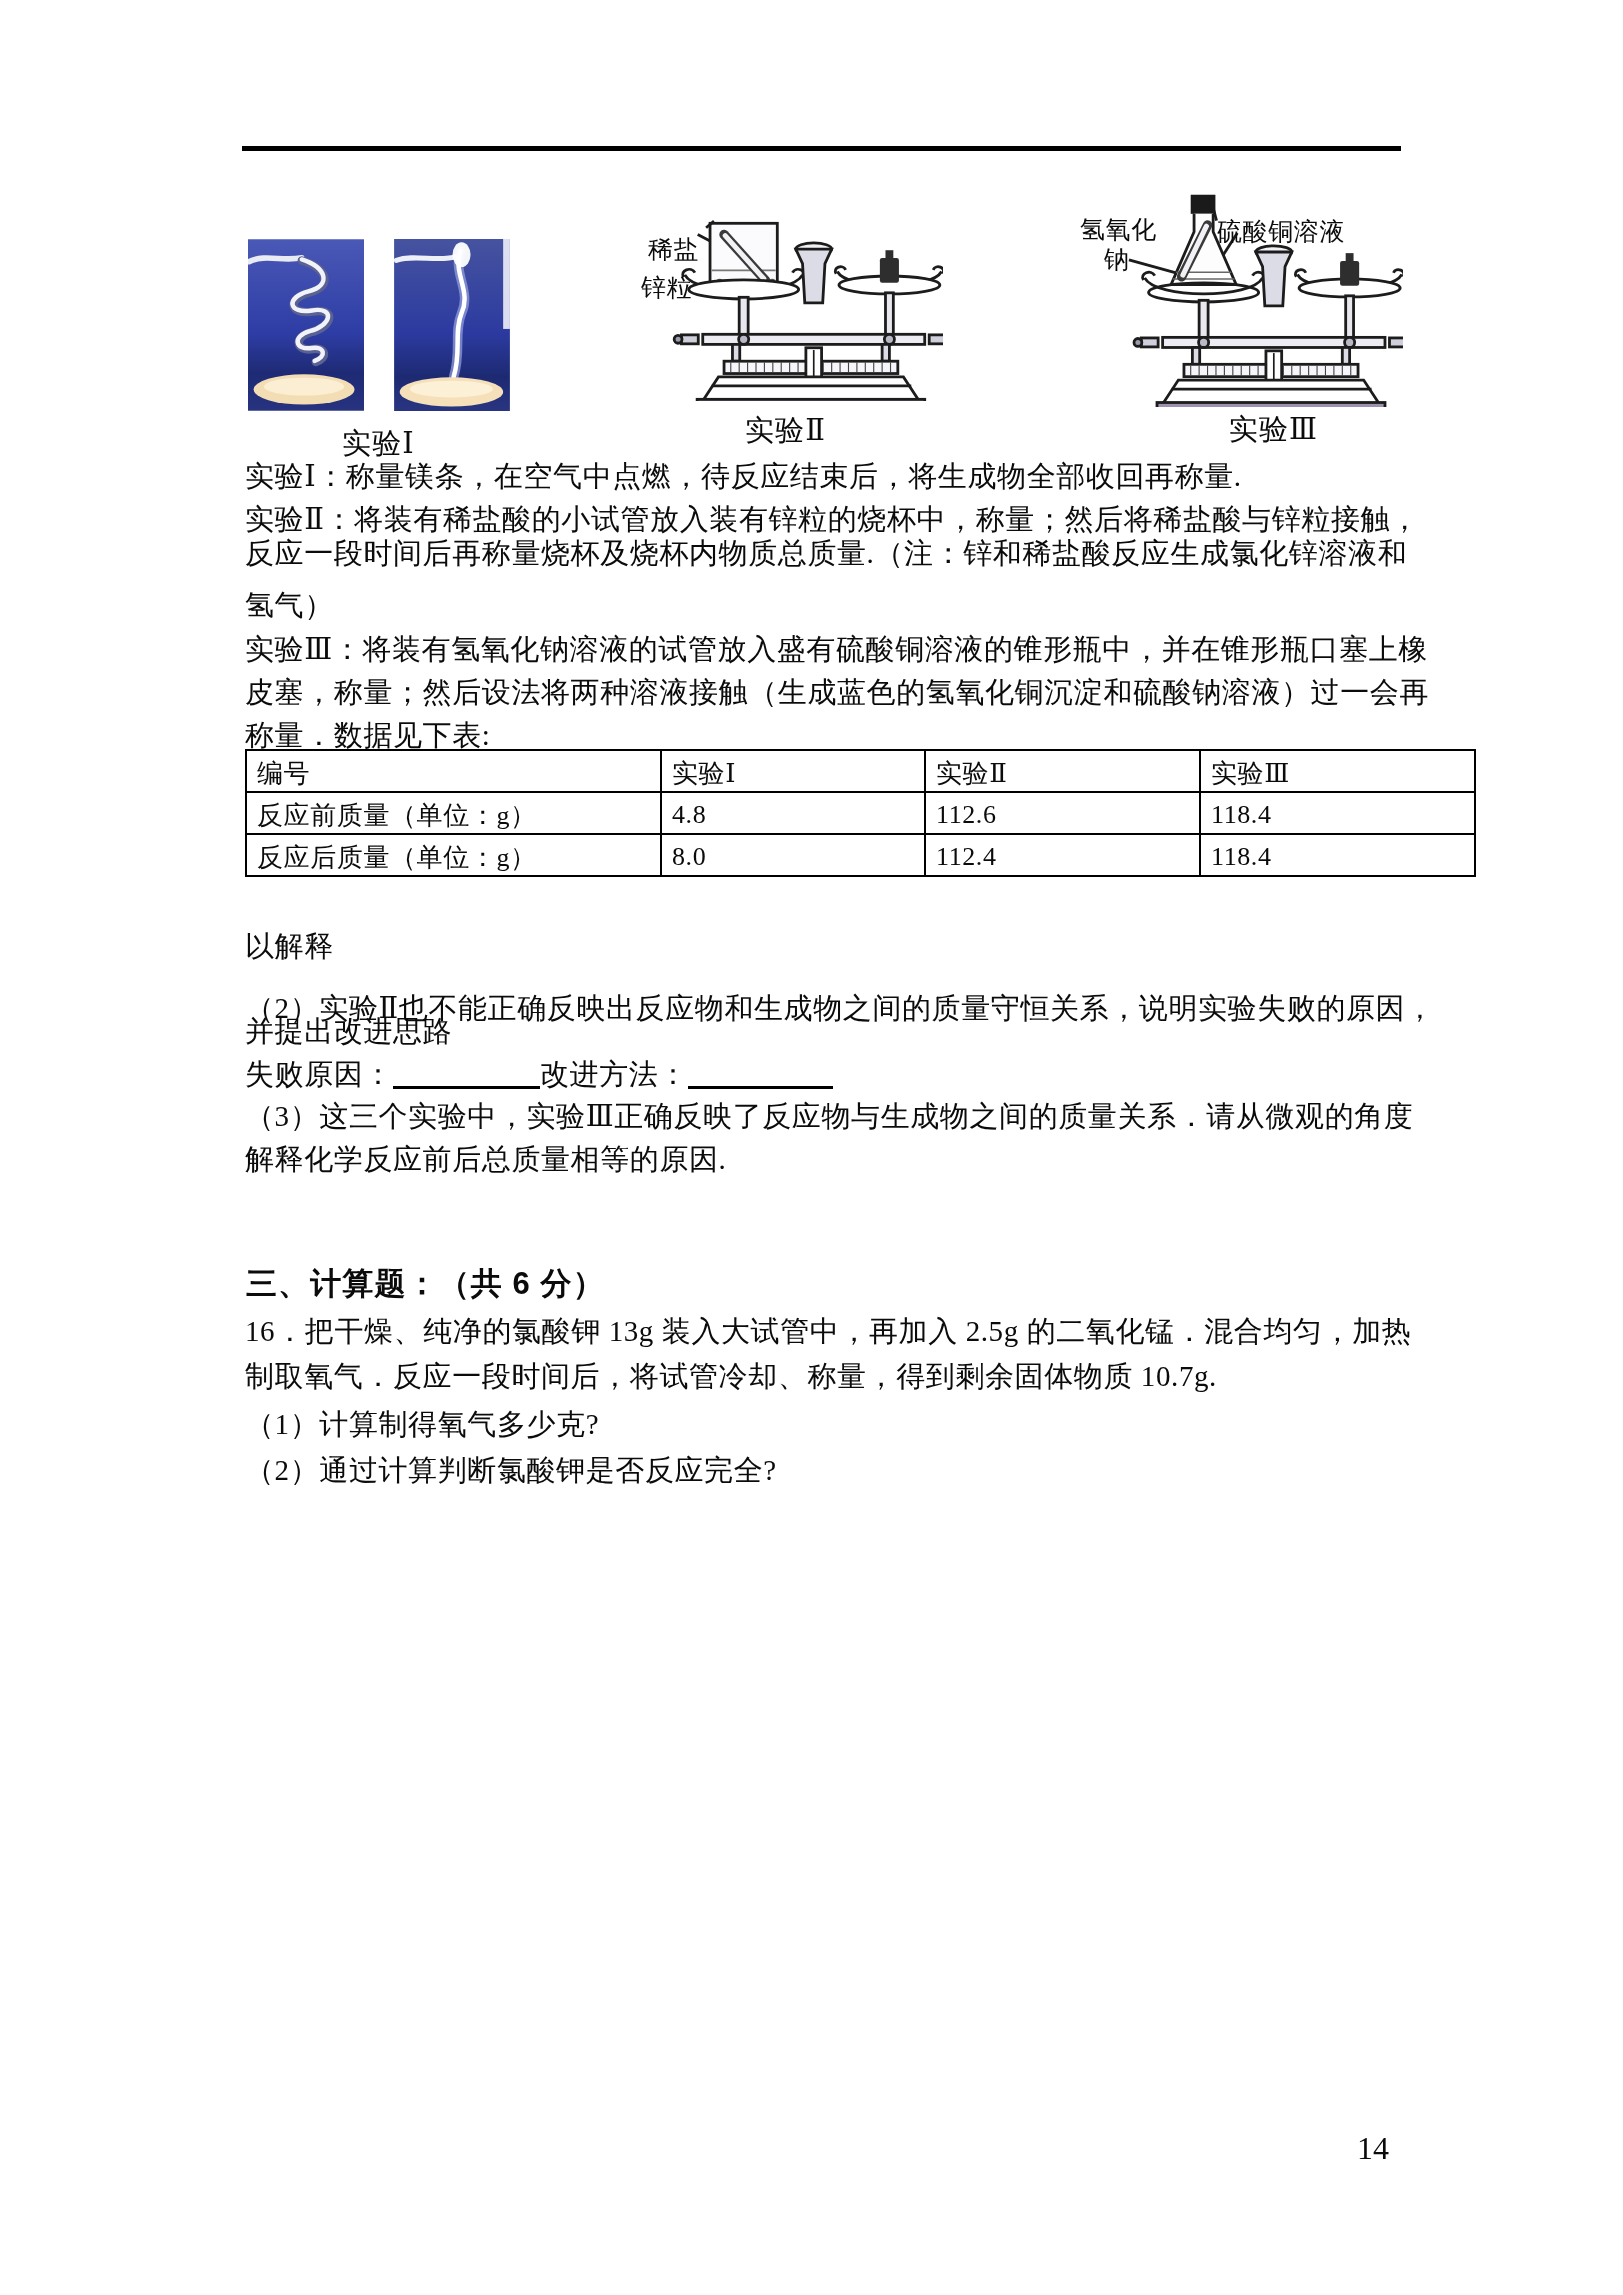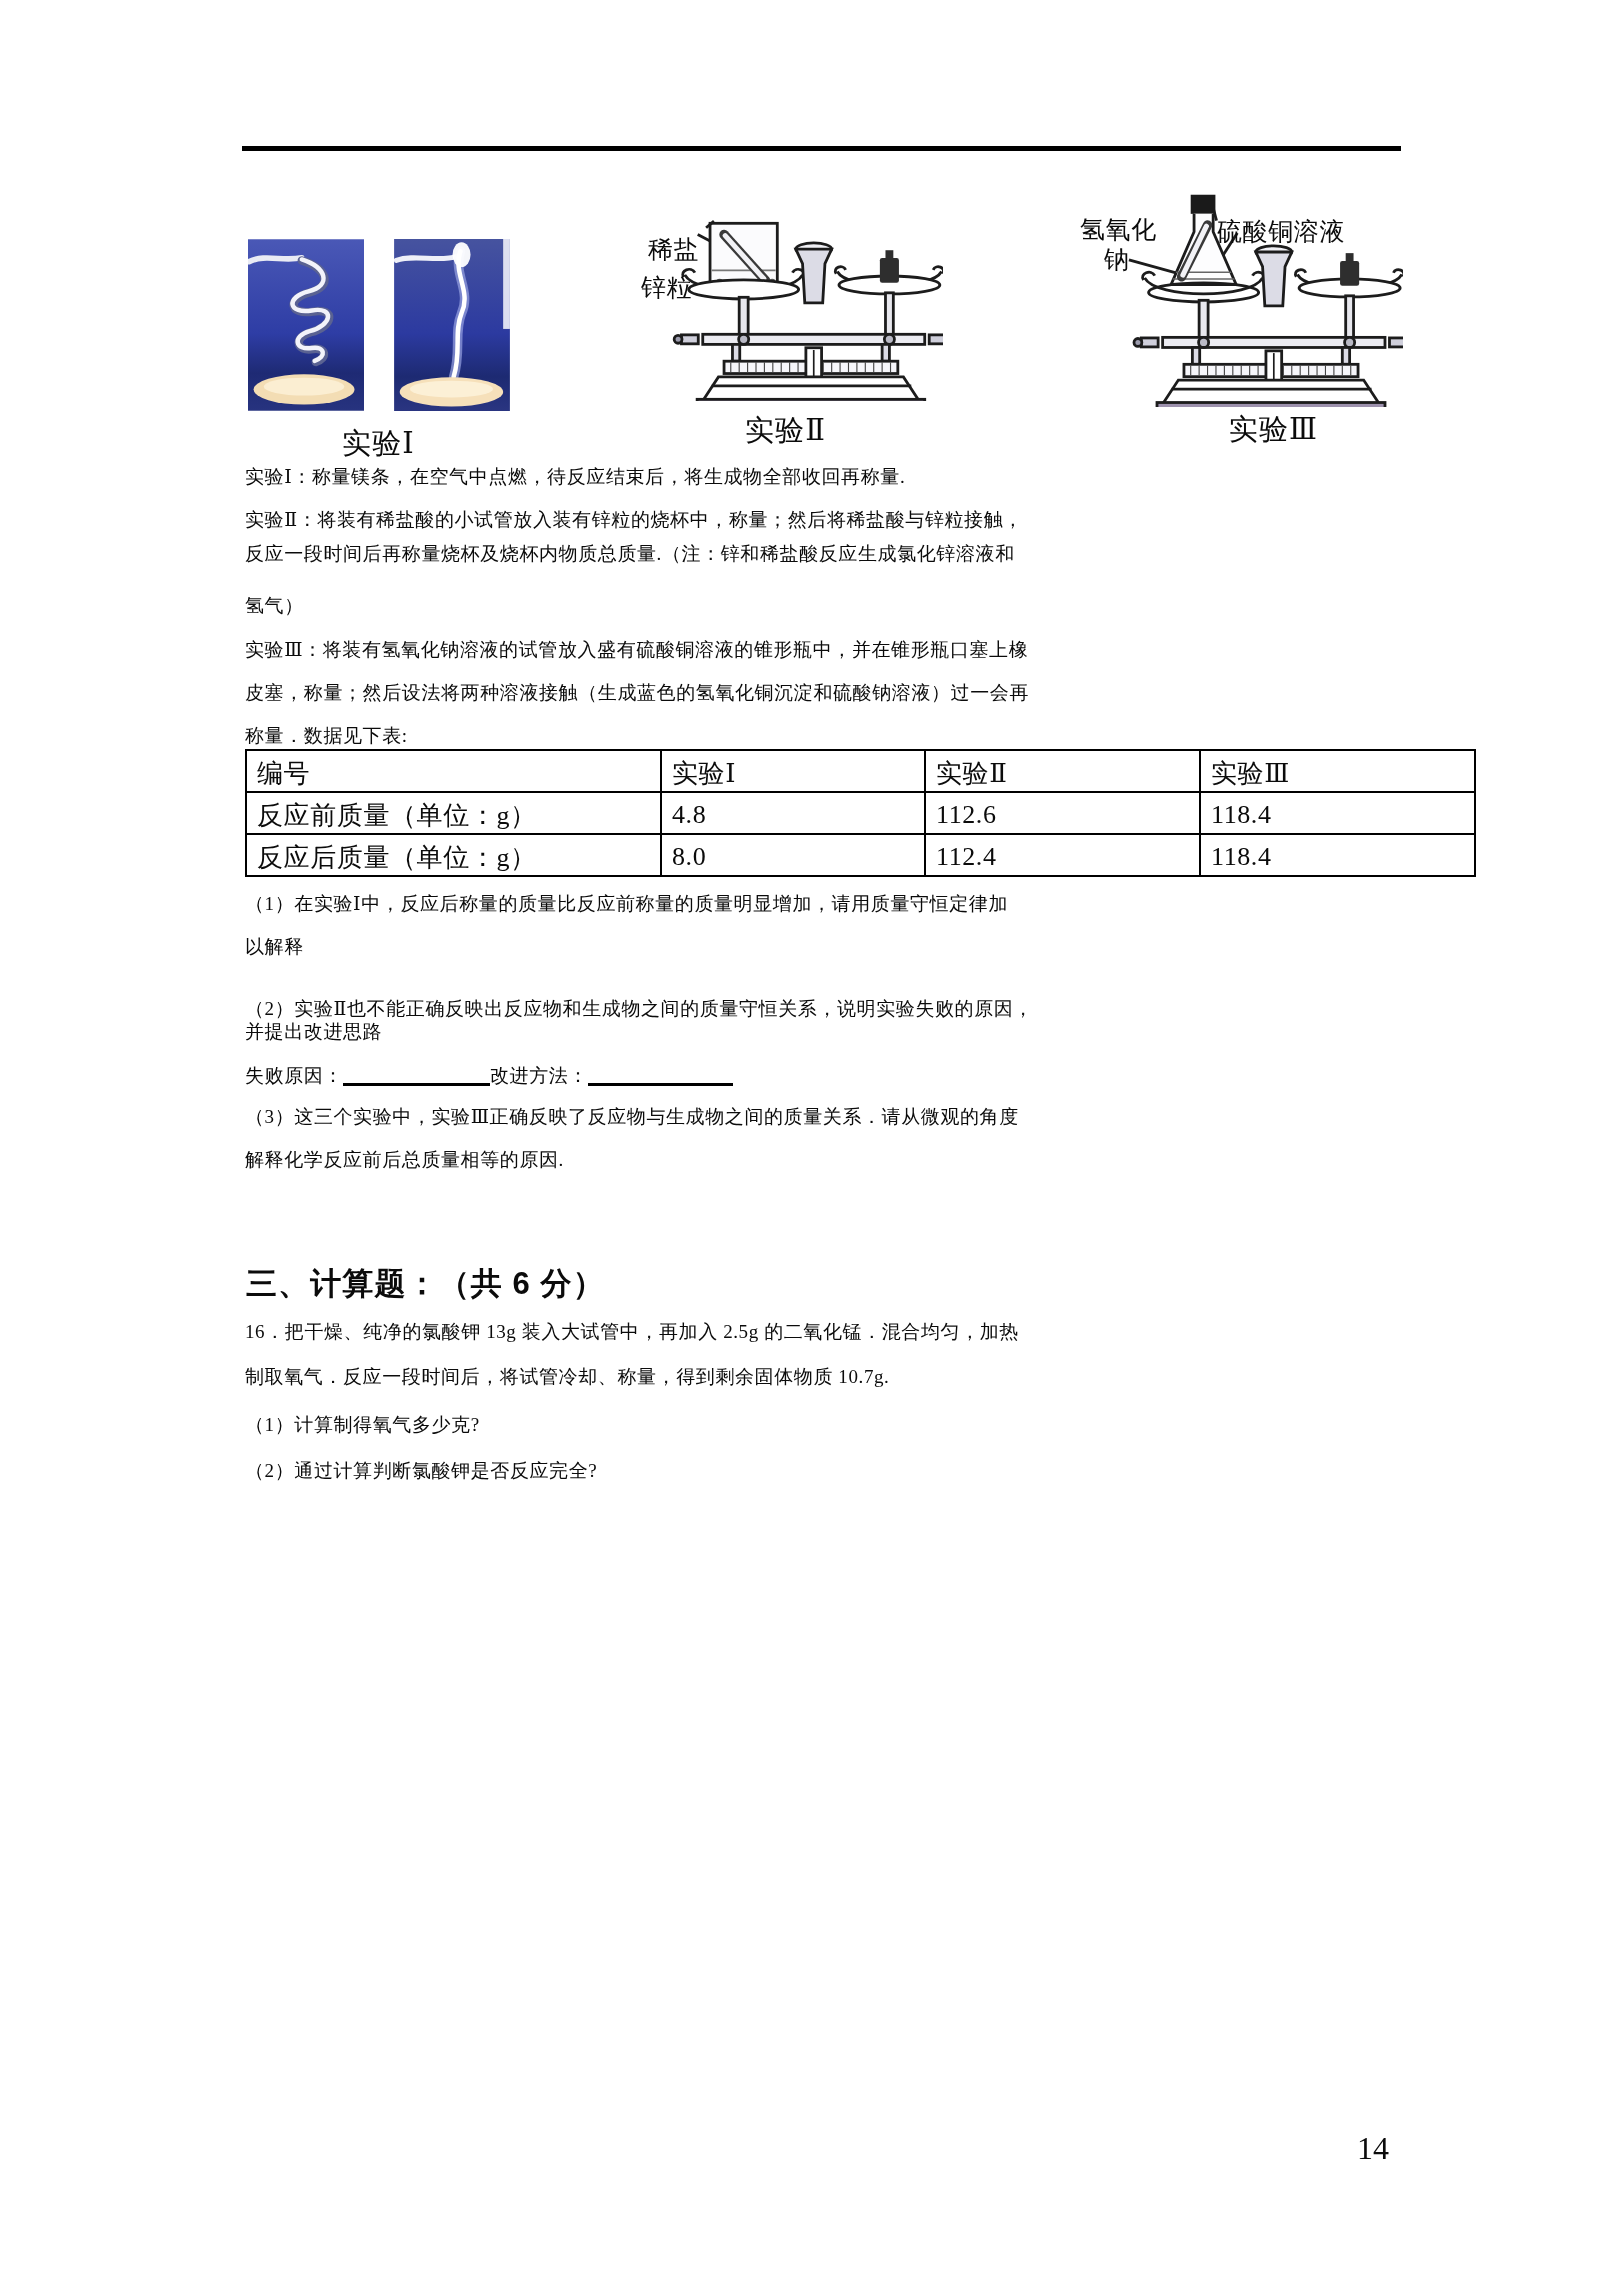--- a/index.html
+++ b/index.html
@@ -7,21 +7,21 @@
     position:relative;
     width:1623px;height:2295px;
     background:#ffffff;
     font-family:"Liberation Serif","DejaVu Serif",serif;
     color:#0b0b0b;
     overflow:hidden;
   }
   .toprule{position:absolute;left:242px;top:146px;width:1159px;height:4.5px;background:#000;}
   .line{
     position:absolute;left:245px;
-    font-size:19px;line-height:33px;
+    font-size:29px;line-height:33px;
     white-space:nowrap;letter-spacing:0.6px;text-align:center;
   }
   .caption{
     position:absolute;font-size:29px;line-height:31px;
     text-align:center;white-space:nowrap;letter-spacing:1.1px;
   }
   .figlabel{
     position:absolute;font-size:25px;line-height:28px;
     white-space:nowrap;letter-spacing:0.6px;
   }
@@ -312,21 +312,20 @@
     </tr>
     <tr>
       <td>反应后质量（单位：g）</td>
       <td>8.0</td>
       <td>112.4</td>
       <td>118.4</td>
     </tr>
   </tbody>
     </table>
 
-  <div class="line" style="top:887px;">（1）在实验Ⅰ中，反应后称量的质量比反应前称量的质量明显增加，请用质量守恒定律加</div>
   <div class="line" style="top:930px;">以解释</div>
   <div class="line" style="top:992px;">（2）实验Ⅱ也不能正确反映出反应物和生成物之间的质量守恒关系，说明实验失败的原因，</div>
   <div class="line" style="top:1015px;">并提出改进思路</div>
 
   <div class="line" style="top:1058px;">
     <span>失败原因：</span><span class="blank" style="width:147px;"></span><span>改进方法：</span><span class="blank" style="width:145px;"></span>
   </div>
 
   <div class="line" style="top:1100px;">（3）这三个实验中，实验Ⅲ正确反映了反应物与生成物之间的质量关系．请从微观的角度</div>
   <div class="line" style="top:1143px;">解释化学反应前后总质量相等的原因.</div>

